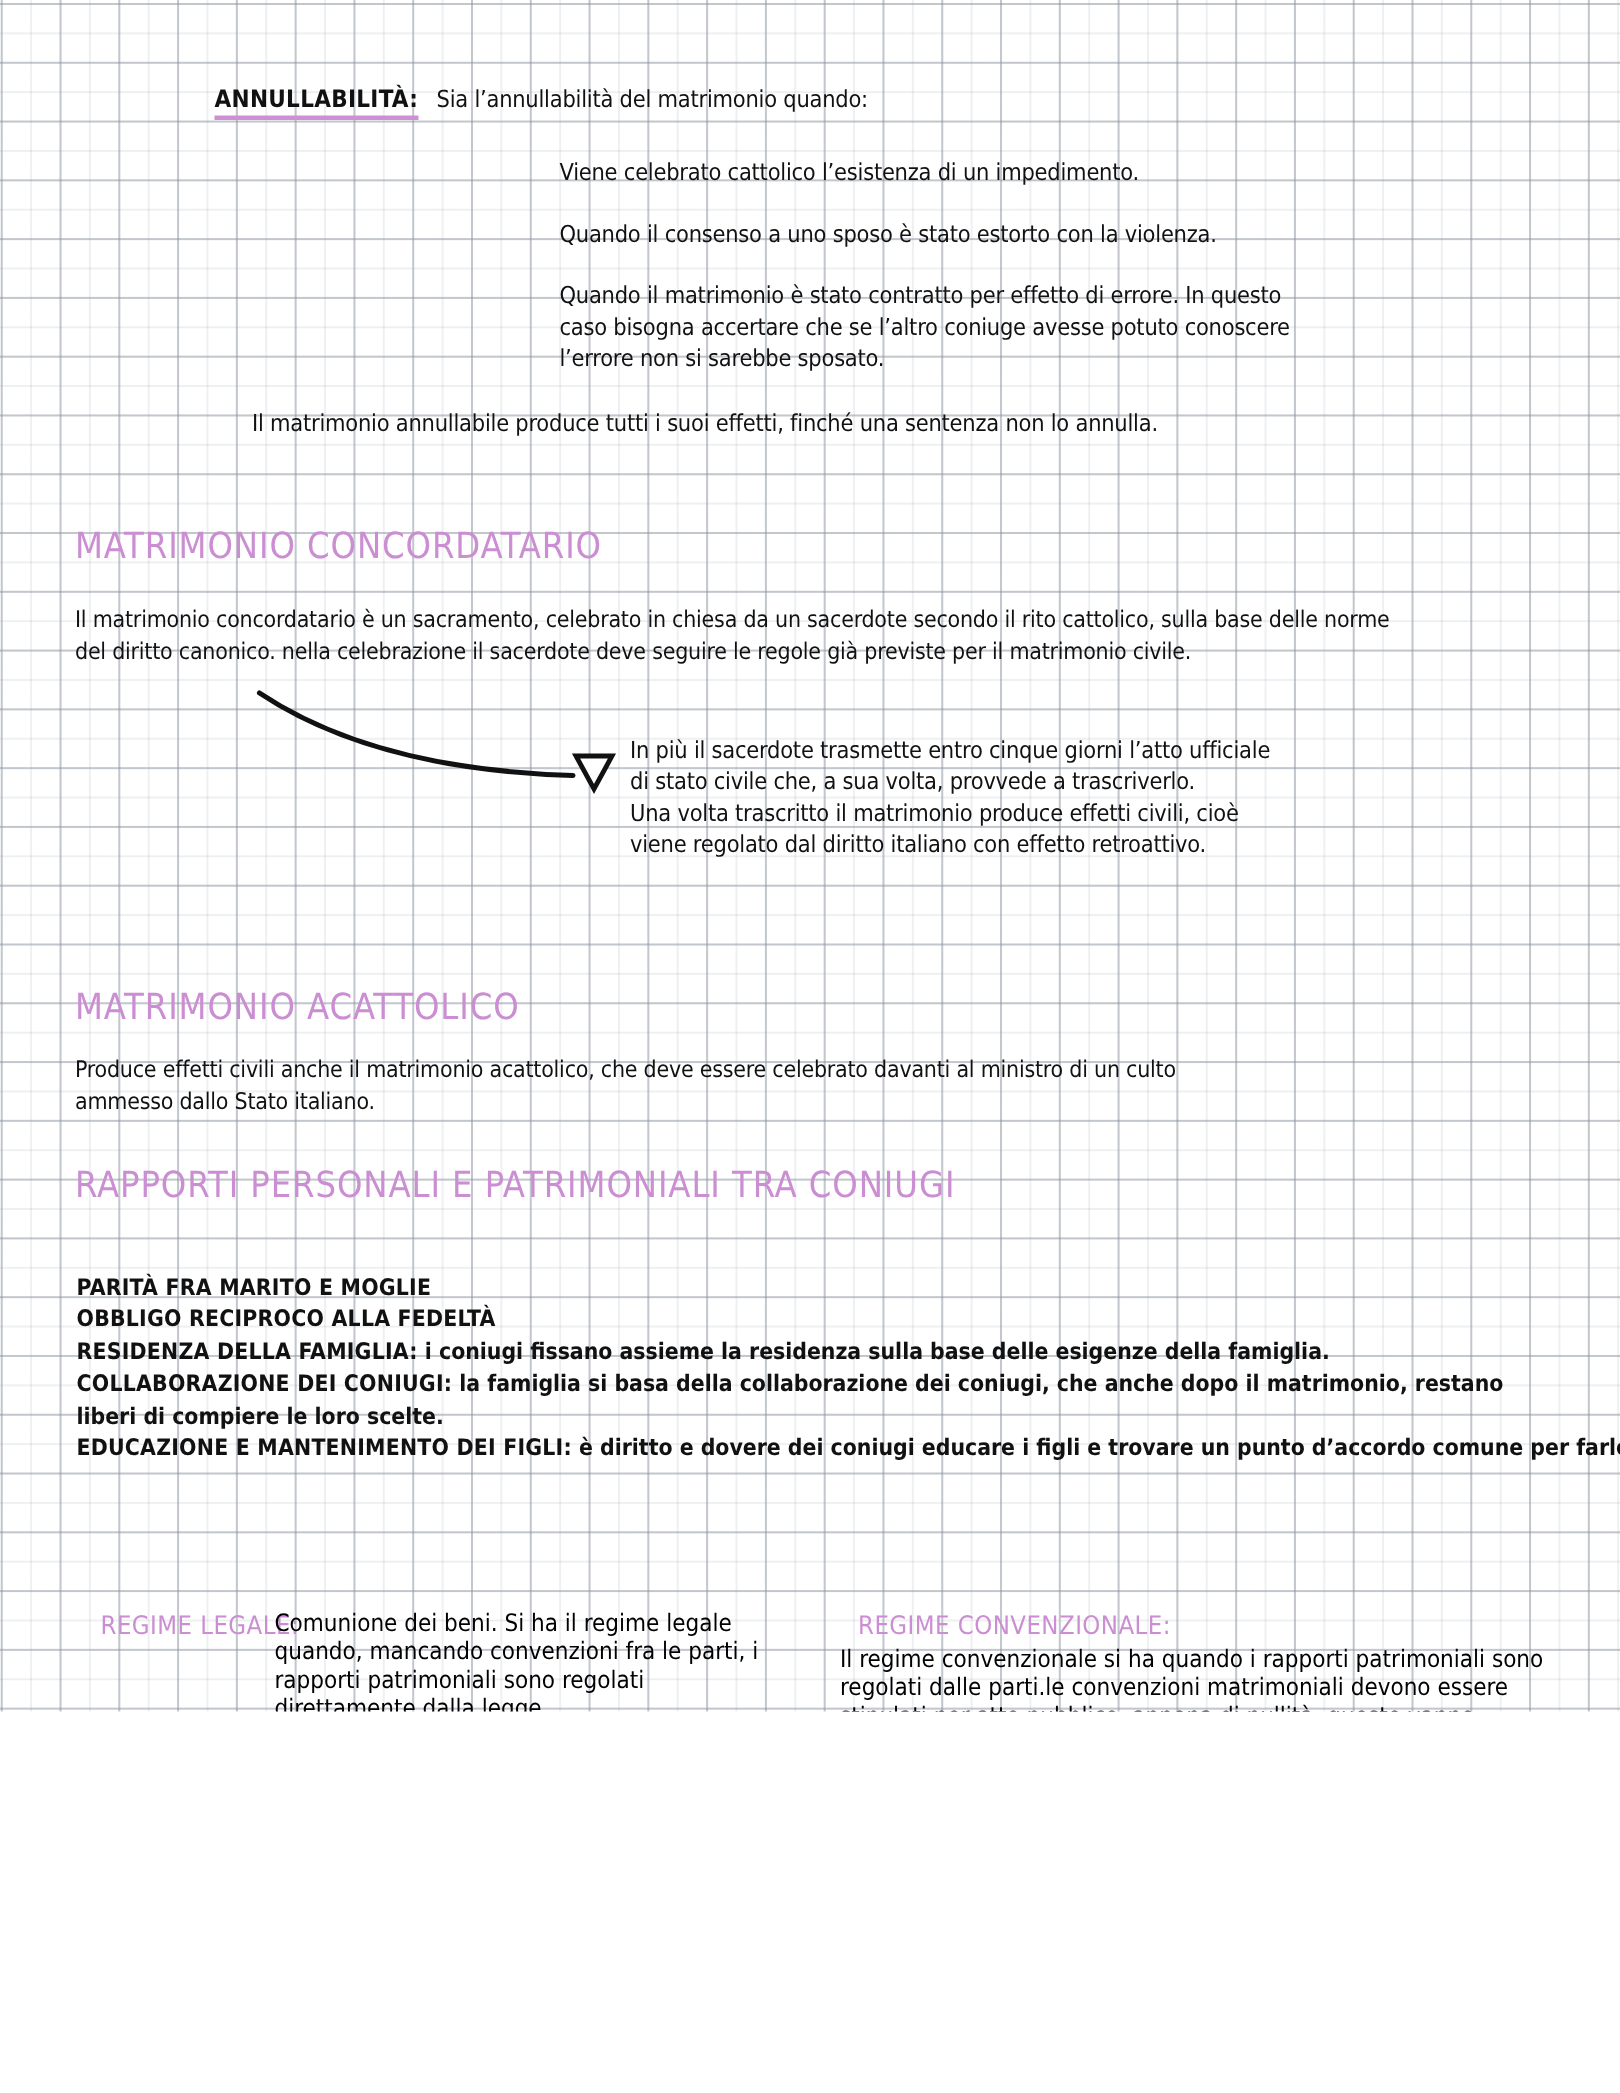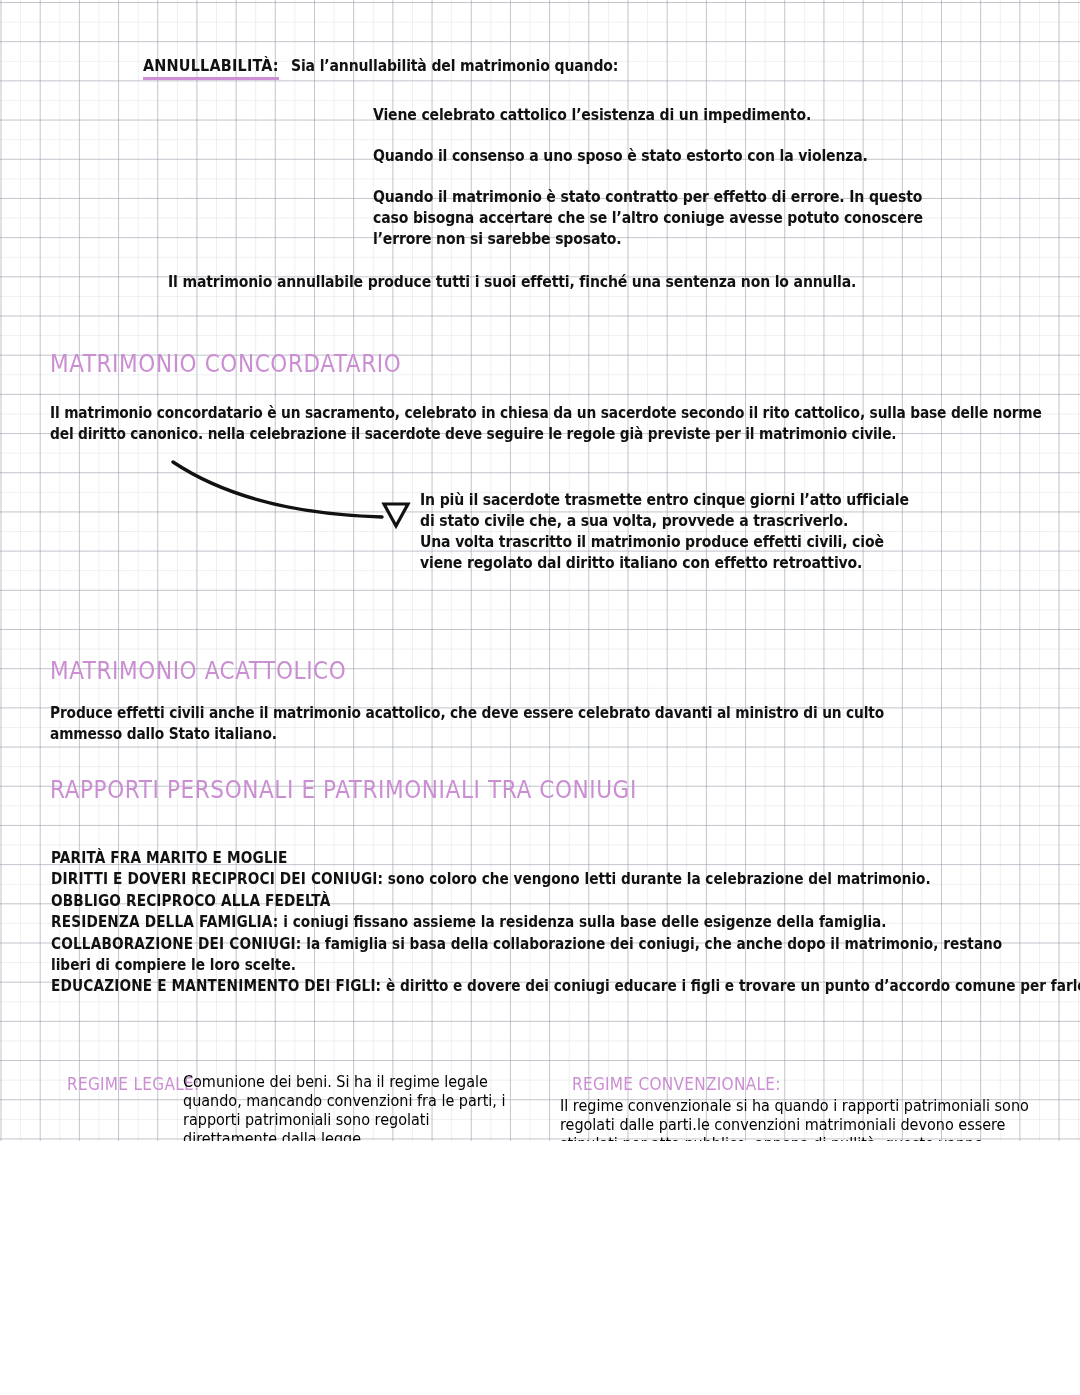--- a/index.html
+++ b/index.html
@@ -32,21 +32,21 @@
       39.2px 39.2px,
       39.2px 39.2px;
     background-position: 0.5px 2px, 0.5px 2px, 0.5px 2px, 0.5px 2px;
     overflow: hidden;
   }
 
   
   .blk {
     position: absolute;
     color: #111111;
-    font-weight: bold;
+    font-weight: normal;
     letter-spacing: -0.15px;
     white-space: pre-line;
   }
 
   .body-txt {
     font-size: 15.3px;
     line-height: 20.5px;
     -webkit-font-smoothing: none;
   }
 
@@ -144,21 +144,20 @@
 
   <div class="heading" style="left:50px; top:657px;">MATRIMONIO ACATTOLICO</div>
 
   <div class="blk body-txt" style="left:50px; top:703px;">Produce effetti civili anche il matrimonio acattolico, che deve essere celebrato davanti al ministro di un culto
 ammesso dallo Stato italiano.</div>
 
   <div class="heading" style="left:50px; top:776px;">RAPPORTI PERSONALI E PATRIMONIALI TRA CONIUGI</div>
 
   <div class="list-block" id="rapporti-list" style="left:51px; top:848px; width:985px;">
       <div class="row"><span class="term">PARITÀ FRA MARITO E MOGLIE</span></div>
-      <div class="row"><span class="term">DIRITTI E DOVERI RECIPROCI DEI CONIUGI:</span><span> sono coloro che vengono letti durante la celebrazione del matrimonio.</span></div>
       <div class="row"><span class="term">OBBLIGO RECIPROCO ALLA FEDELTÀ</span></div>
       <div class="row"><span class="term">RESIDENZA DELLA FAMIGLIA:</span><span> i coniugi fissano assieme la residenza sulla base delle esigenze della famiglia.</span></div>
       <div class="row wrap"><span class="term">COLLABORAZIONE DEI CONIUGI:</span><span> la famiglia si basa della collaborazione dei coniugi, che anche dopo il matrimonio, restano liberi di compiere le loro scelte.</span></div>
       <div class="row"><span class="term">EDUCAZIONE E MANTENIMENTO DEI FIGLI:</span><span> è diritto e dovere dei coniugi educare i figli e trovare un punto d’accordo comune per farlo.</span></div>
     </div>
 
   <div class="col" style="left:55px; top:1074px;">
     <div class="heading small" style="position:relative; left:0; top:0;">REGIME LEGALE:</div>
   </div>
   <div class="col col-body" style="left:183px; top:1072px; width:330px;">Comunione dei beni.

